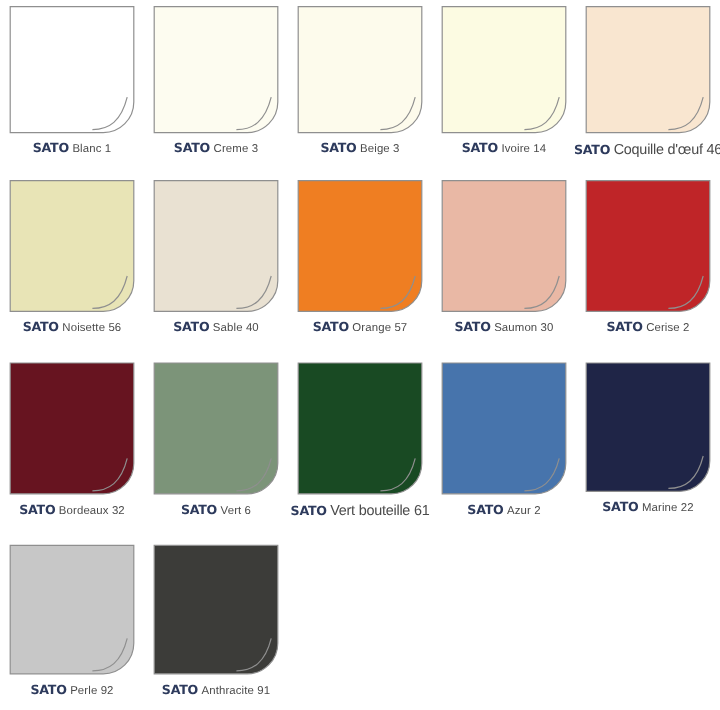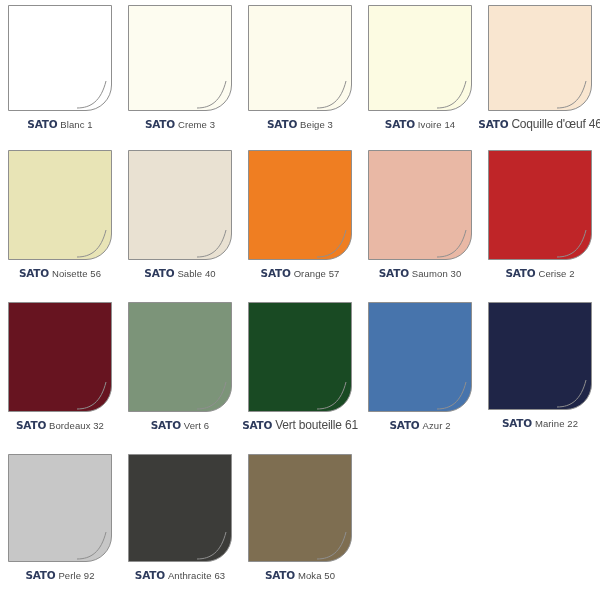--- a/index.html
+++ b/index.html
@@ -267,26 +267,15 @@
     </div>
     <div class="swatch-cell r4">
       <div class="chip-wrap">
         <div class="chip" style="background: rgb(60, 60, 57); border-color: rgb(143, 143, 143);"></div>
         <div class="curl">
           <svg width="40" height="40" viewBox="0 0 40 40">
             <path d="M0 33 C 14 33, 24 26, 29 6" fill="none" stroke="#8f8f8f" stroke-width="1"></path>
           </svg>
         </div>
       </div>
-      <div class="caption"><span class="brand">SATO</span> <span class="cname">Anthracite 63</span></div>
-    </div>
-    <div class="swatch-cell r4">
-      <div class="chip-wrap">
-        <div class="chip" style="background: rgb(126, 110, 81); border-color: rgb(143, 143, 143);"></div>
-        <div class="curl">
-          <svg width="40" height="40" viewBox="0 0 40 40">
-            <path d="M0 33 C 14 33, 24 26, 29 6" fill="none" stroke="#8f8f8f" stroke-width="1"></path>
-          </svg>
-        </div>
-      </div>
-      <div class="caption"><span class="brand">SATO</span> <span class="cname">Moka 50</span></div>
+      <div class="caption"><span class="brand">SATO</span> <span class="cname">Anthracite 91</span></div>
     </div>
   </div>
 
 </body></html>

